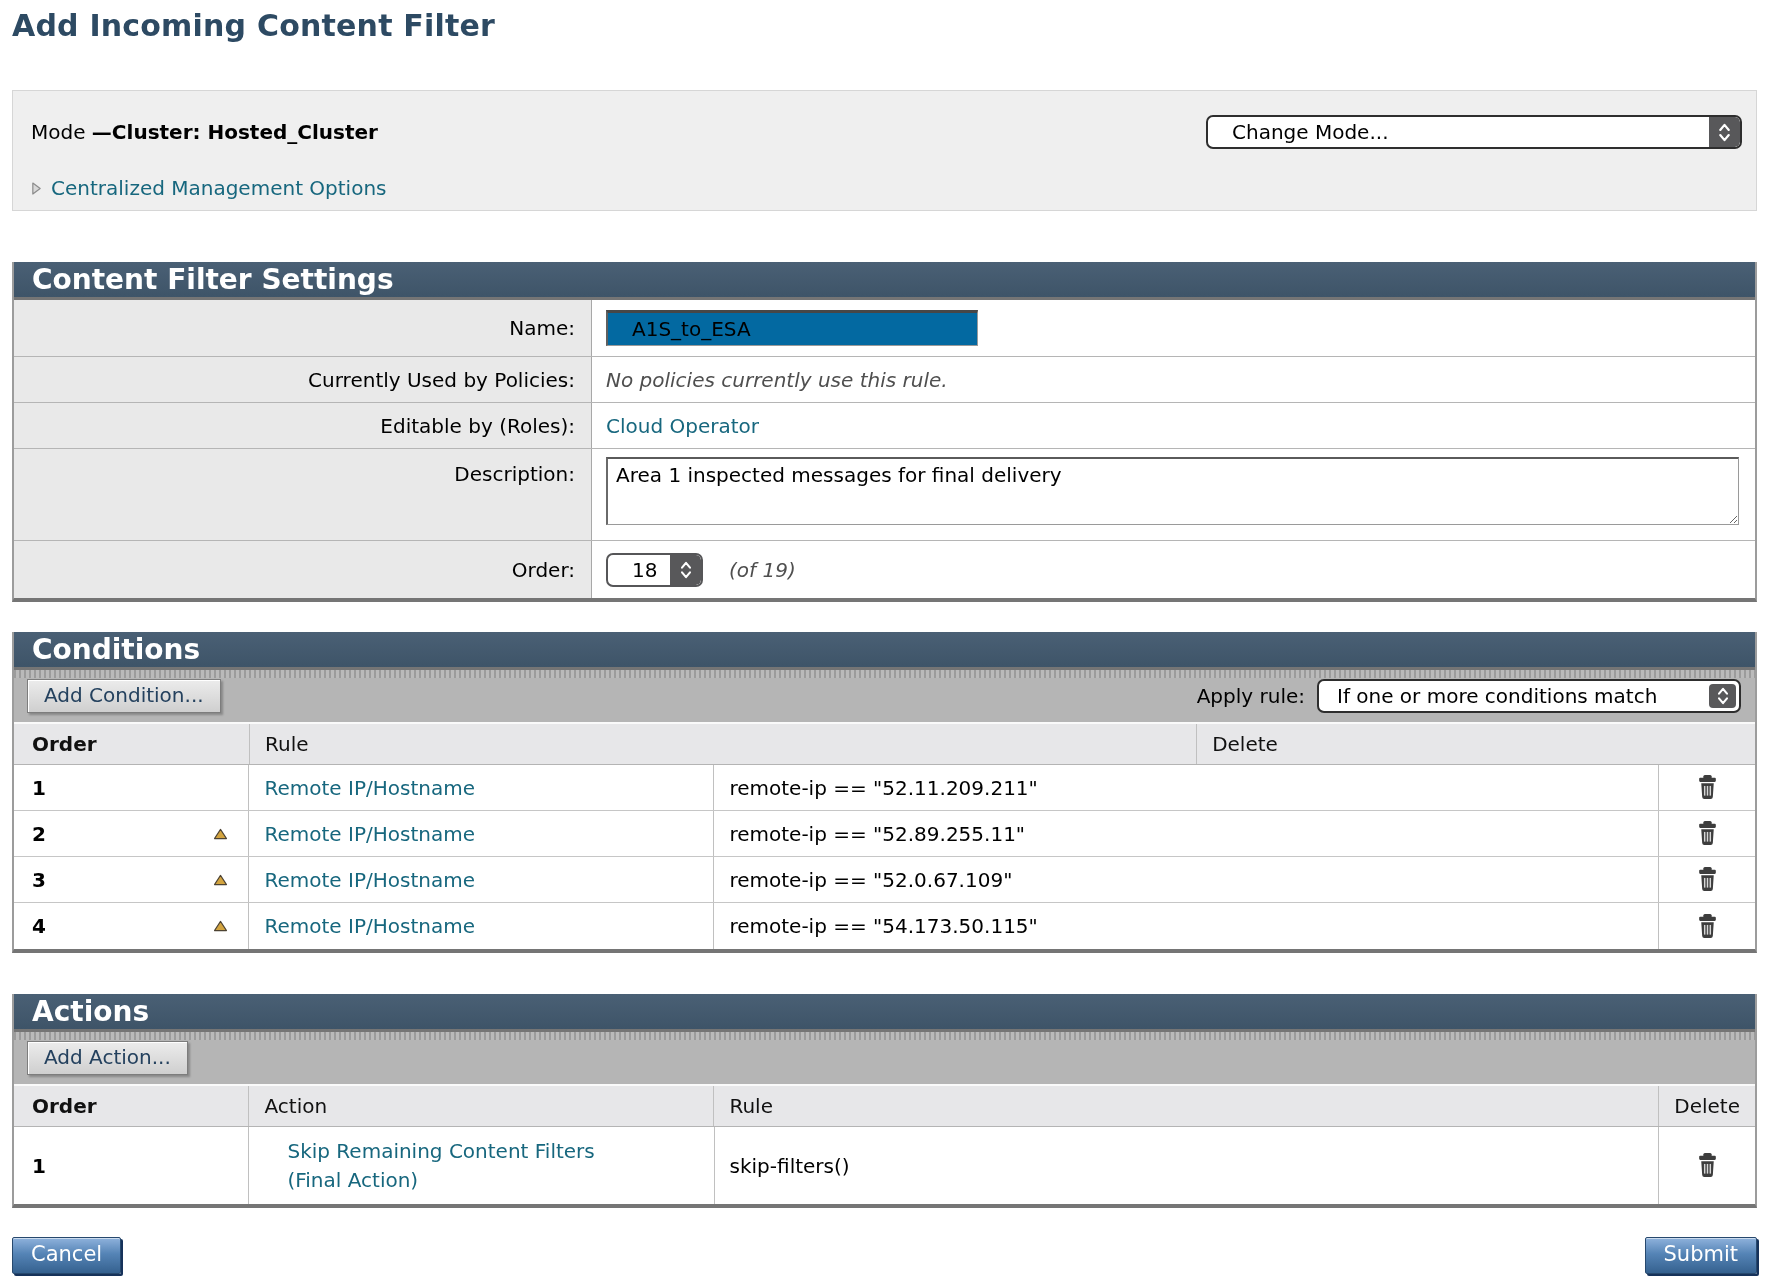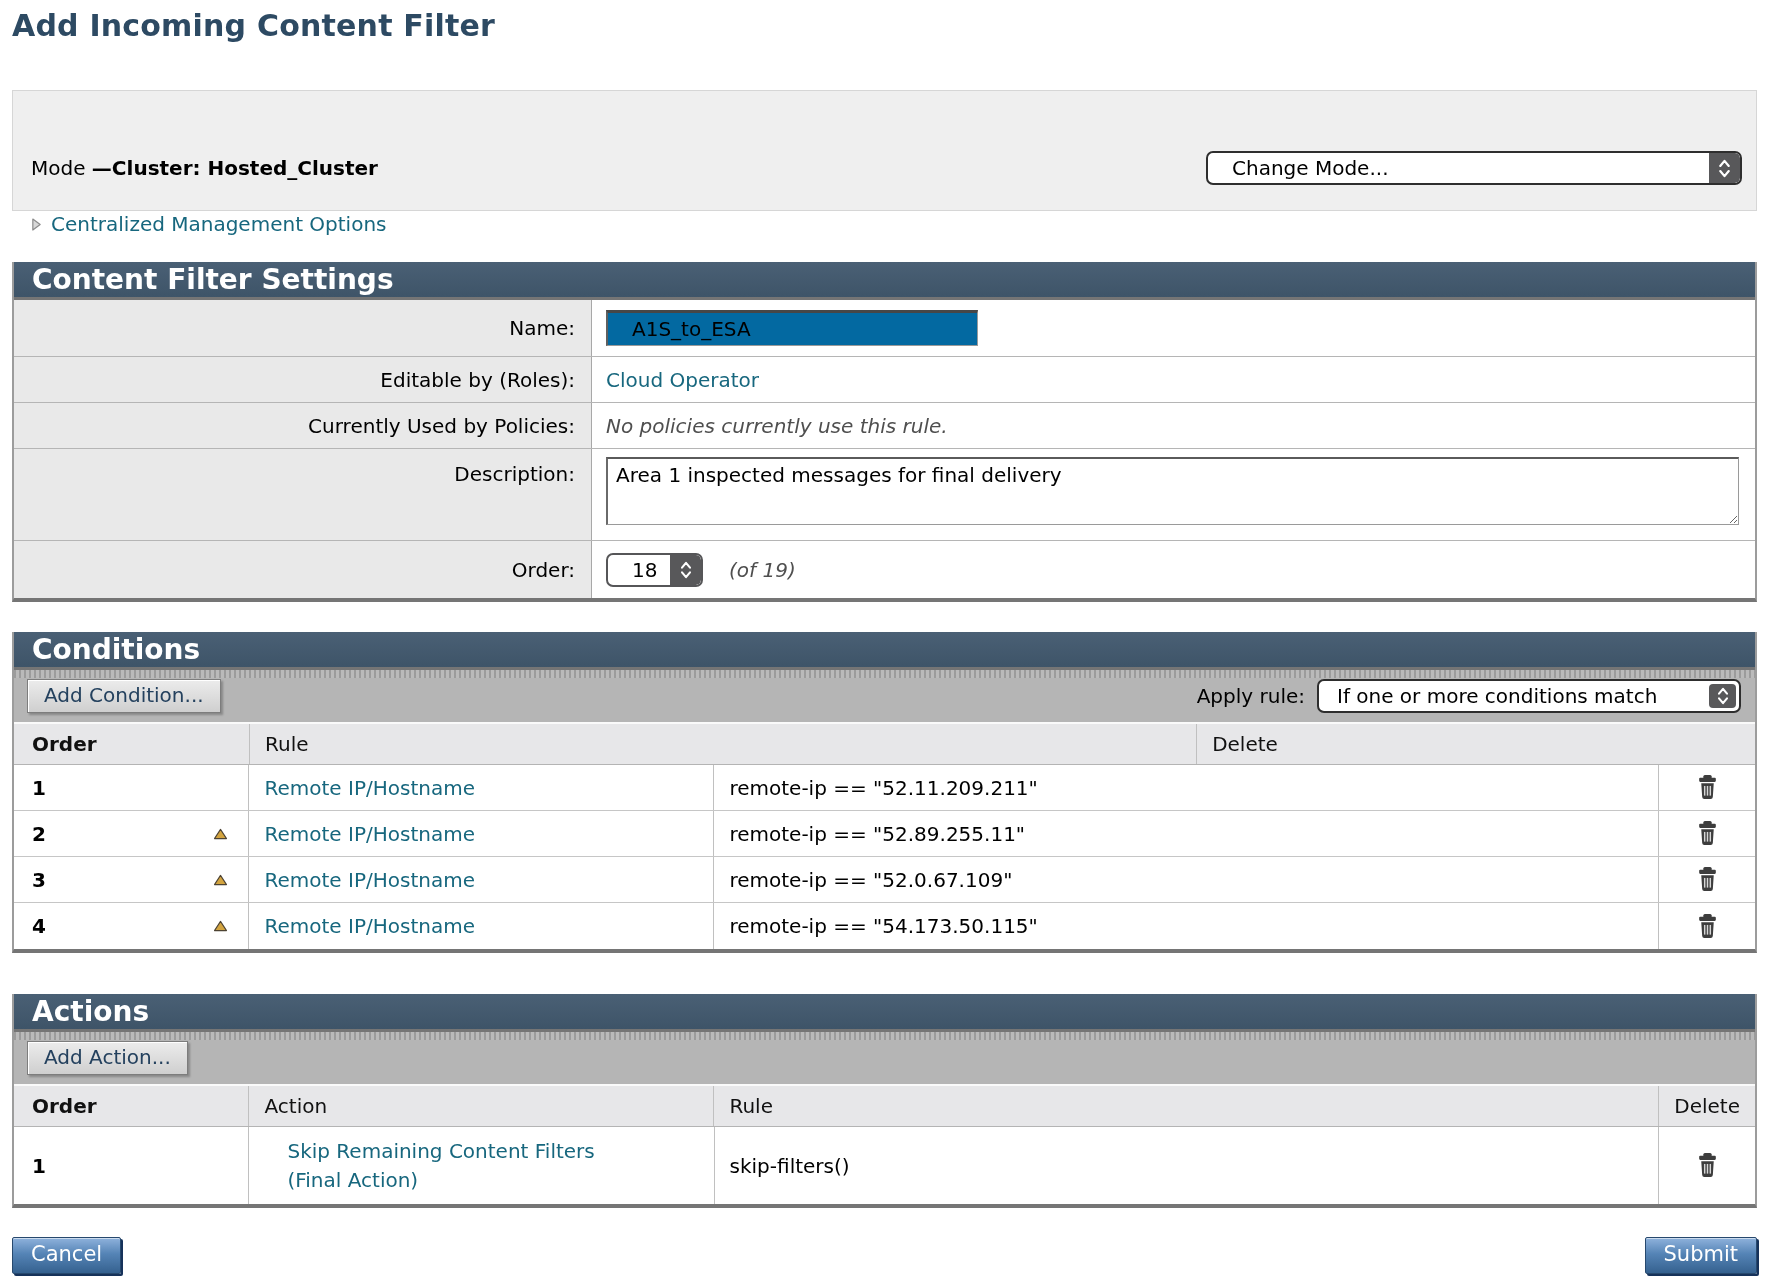--- a/index.html
+++ b/index.html
@@ -15,21 +15,21 @@
   h1.page-title {
     font-size: 30px; font-weight: bold; color: #2d4a63;
     letter-spacing: 0.2px; margin-left: 0; line-height: 36px;
   }
 
   
   .mode-box {
     margin-top: 46px; background: #efefef; border: 1px solid #d6d6d6;
     height: 121px; padding: 24px 14px 0 18px; position: relative;
   }
-  .mode-row { display: flex; align-items: center; justify-content: space-between; margin-top: 36px; }
+  .mode-row { display: flex; align-items: center; justify-content: space-between; }
   .mode-text { font-size: 20px; color: #000; }
   .mode-strong { font-weight: bold; }
   .cmo-row { display: flex; align-items: center; margin-top: 27px; gap: 9px; }
   .link { color: #17677e; text-decoration: none; cursor: pointer; }
   .cmo-row .link { font-size: 20px; }
 
   
   .select {
     position: relative; background: #fff; border: 2px solid #2e2e2e;
     border-radius: 7px; height: 34px; display: flex; align-items: center;
@@ -187,30 +187,30 @@
     <div class="panel-header">Content Filter Settings</div>
 
     <div class="form-row h57">
       <div class="form-label">Name:</div>
       <div class="form-value">
         <input class="text-input" type="text" value="A1S_to_ESA" style="">
       </div>
     </div>
 
     <div class="form-row h46">
+      <div class="form-label">Currently Used by Policies:</div>
+      <div class="form-value">
+        <span class="muted-italic">No policies currently use this rule.</span>
+      </div>
+    </div>
+
+    <div class="form-row h46">
       <div class="form-label">Editable by (Roles):</div>
       <div class="form-value">
         <a class="link value-link">Cloud Operator</a>
-      </div>
-    </div>
-
-    <div class="form-row h46">
-      <div class="form-label">Currently Used by Policies:</div>
-      <div class="form-value">
-        <span class="muted-italic">No policies currently use this rule.</span>
       </div>
     </div>
 
     <div class="form-row h92">
       <div class="form-label top-align">Description:</div>
       <div class="form-value top-align">
         <textarea class="desc-textarea" style="">Area 1 inspected messages for final delivery</textarea>
       </div>
     </div>
 

